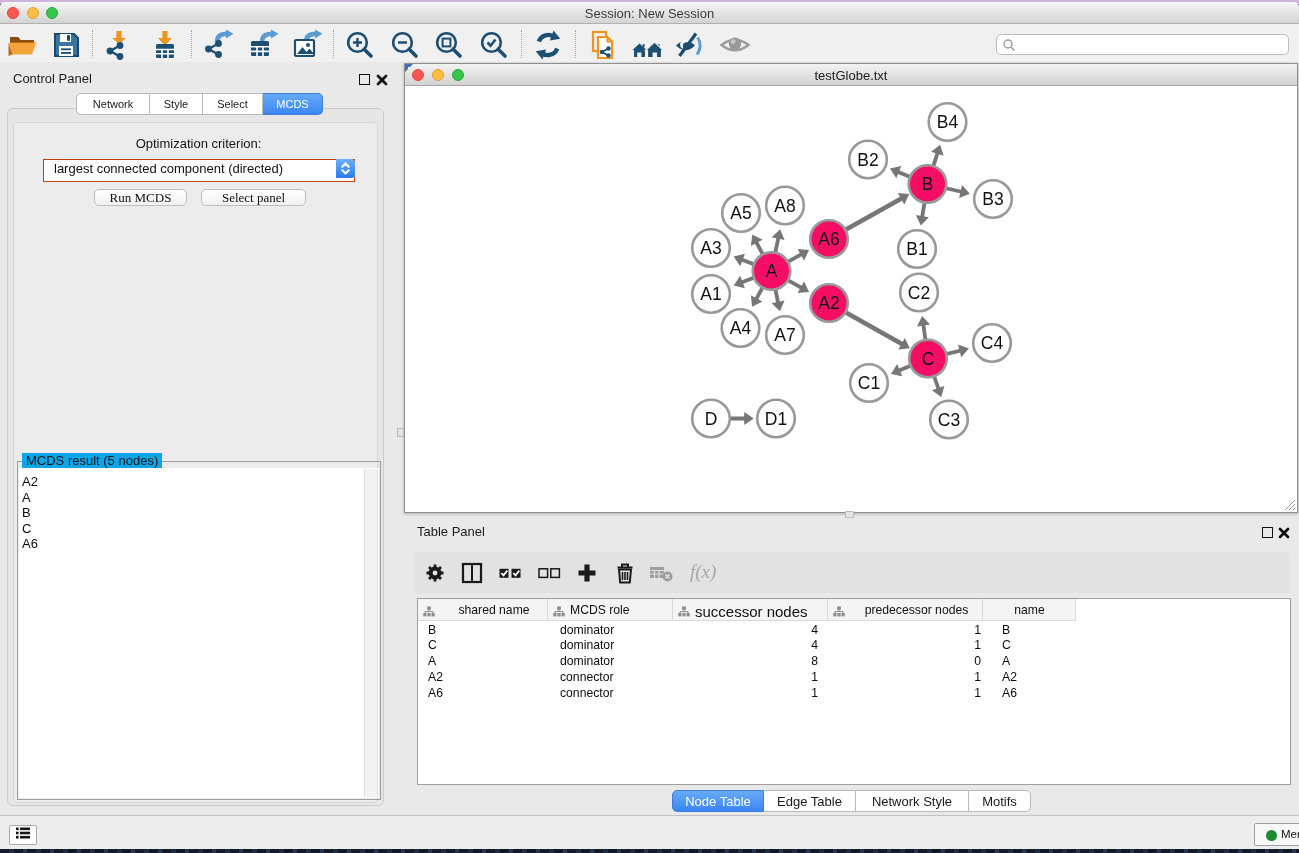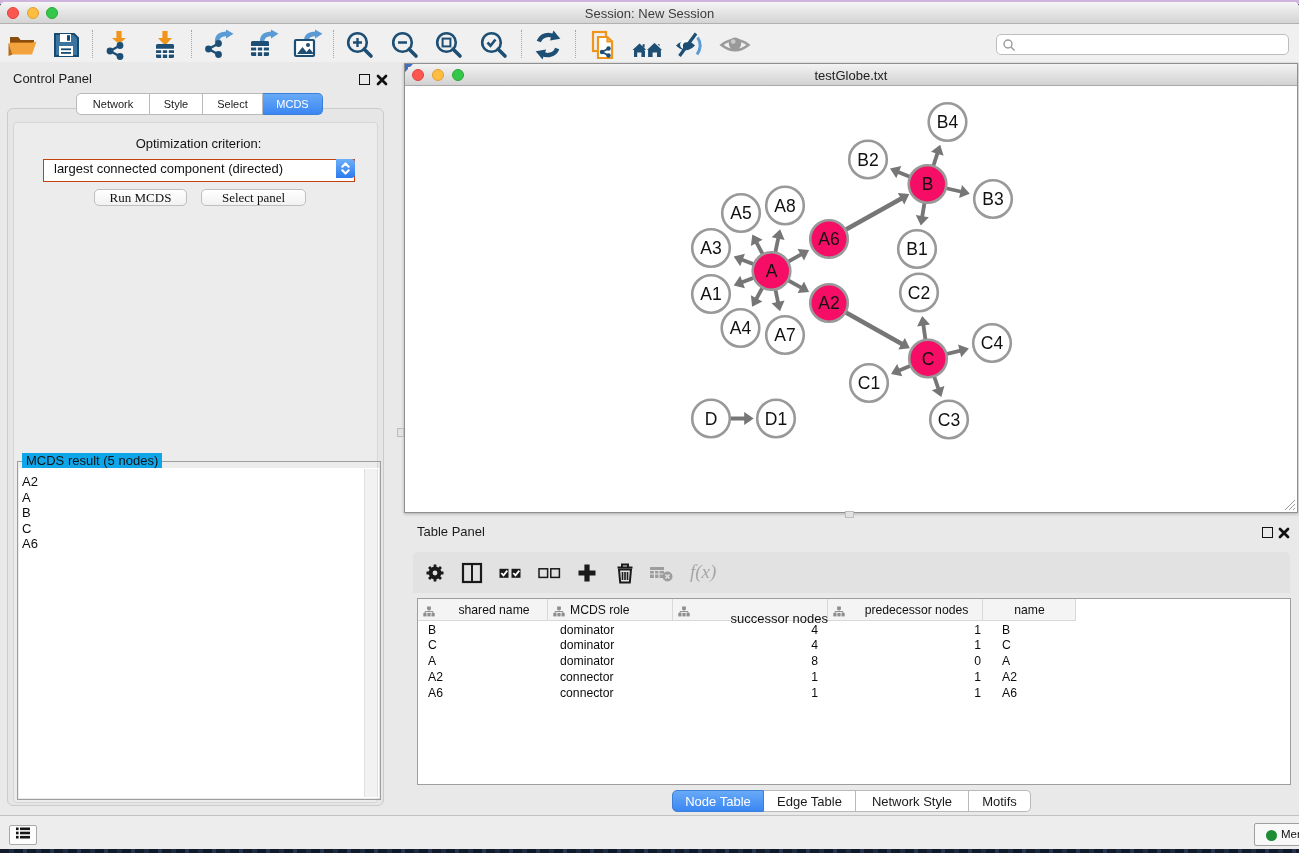--- a/index.html
+++ b/index.html
@@ -390,21 +390,21 @@
               <g fill="#8e8e8e">
                 <rect x="4.1" y="0.5" width="3.8" height="3.4"></rect>
                 <rect x="0.3" y="7" width="3.2" height="3.4"></rect>
                 <rect x="4.4" y="7" width="3.2" height="3.4"></rect>
                 <rect x="8.5" y="7" width="3.2" height="3.4"></rect>
               </g>
               <g fill="none" stroke="#8e8e8e" stroke-width="1">
                 <path d="M6 4 v1.6 M2 7 V5.6 h8 V7"></path>
               </g>
             </svg></div>
-          <div class="abs" style="left:277px;top:12px;width:133px;text-align:right;font-size:13px;color:#111">successor nodes</div>
+          <div class="abs" style="left:277px;top:4px;width:133px;text-align:left;font-size:15px;color:#111">successor nodes</div>
           <div class="abs" style="left:410px;top:0;width:155px;height:22px;border-right:1px solid #d9d9d9"></div>
           <div class="abs" style="left:415px;top:4px"><svg width="12" height="11" viewBox="0 0 12 11">
               <g fill="#8e8e8e">
                 <rect x="4.1" y="0.5" width="3.8" height="3.4"></rect>
                 <rect x="0.3" y="7" width="3.2" height="3.4"></rect>
                 <rect x="4.4" y="7" width="3.2" height="3.4"></rect>
                 <rect x="8.5" y="7" width="3.2" height="3.4"></rect>
               </g>
               <g fill="none" stroke="#8e8e8e" stroke-width="1">
                 <path d="M6 4 v1.6 M2 7 V5.6 h8 V7"></path>

